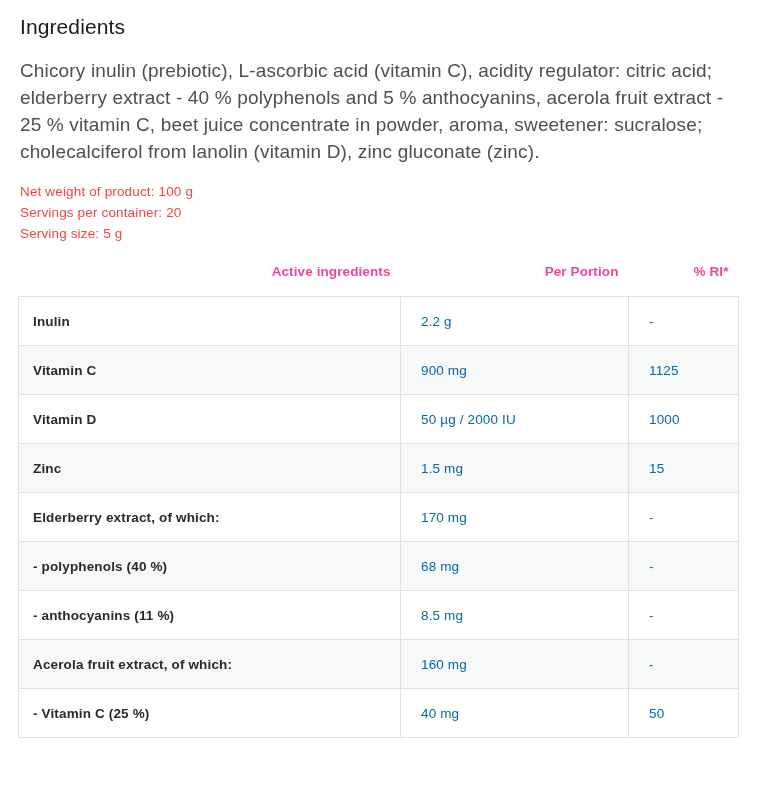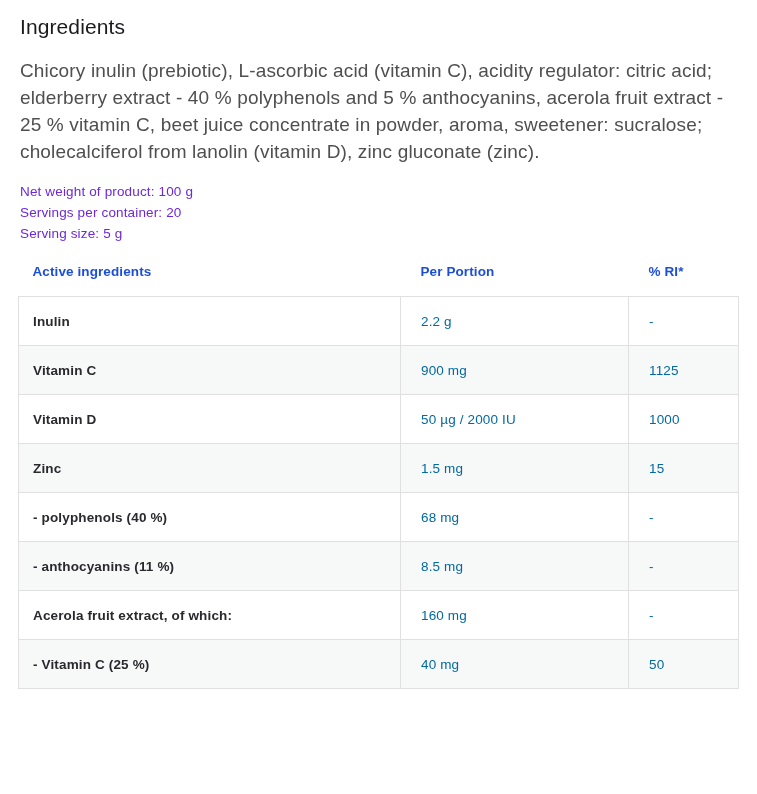--- a/index.html
+++ b/index.html
@@ -33,38 +33,38 @@
     margin: 0;
     letter-spacing: 0.15px;
     color: #4f4f4f;
   }
   #ingredients-paragraph { margin-top: 16px; }
   #allergen-paragraph    { margin-top: 12px; }
   .meta-block { margin-top: 16px; }
   .meta-line {
     font-size: 13.5px;
     line-height: 21px;
-    color: #6d28d9;
+    color: #ef4444;
     letter-spacing: 0.15px;
   }
   table.nutrition-table {
     border-collapse: collapse;
     width: 720px;
     margin-top: 10px;
     margin-left: -2px;
     table-layout: fixed;
     font-size: 13.5px;
   }
   .nutrition-table col.col-1 { width: 382px; }
   .nutrition-table col.col-2 { width: 228px; }
   .nutrition-table col.col-3 { width: 110px; }
   .nutrition-table thead th {
-    text-align: left;
+    text-align: right;
     font-weight: 700;
-    color: #1d4ed8;
+    color: #ec4899;
     padding: 10px 10px 17px 20px;
     border: none;
     letter-spacing: 0.1px;
   }
   .nutrition-table thead th:first-child { padding-left: 14px; }
   .nutrition-table tbody {
     border: 1px solid #e0e0e0;
   }
   .nutrition-table tbody td {
     border: 1px solid #e0e0e0;
@@ -128,20 +128,25 @@
           <td>Vitamin D</td>
           <td>50 µg / 2000 IU</td>
           <td>1000</td>
         </tr>
         <tr>
           <td>Zinc</td>
           <td>1.5 mg</td>
           <td>15</td>
         </tr>
         <tr>
+          <td>Elderberry extract, of which:</td>
+          <td>170 mg</td>
+          <td>-</td>
+        </tr>
+        <tr>
           <td>- polyphenols (40 %)</td>
           <td>68 mg</td>
           <td>-</td>
         </tr>
         <tr>
           <td>- anthocyanins (11 %)</td>
           <td>8.5 mg</td>
           <td>-</td>
         </tr>
         <tr>

